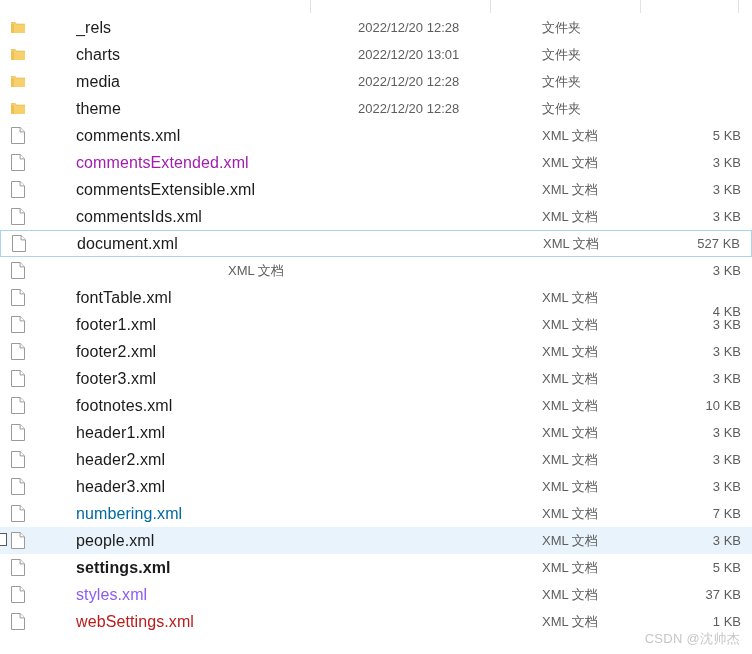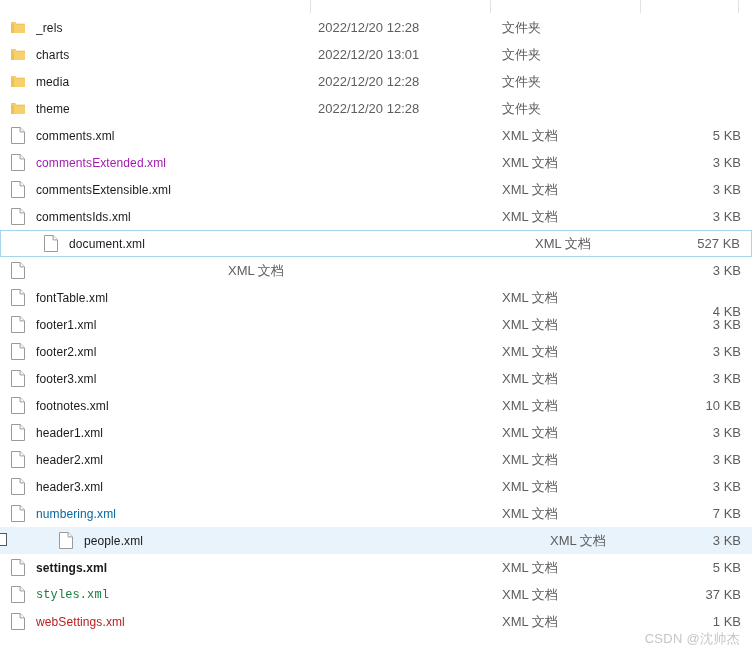--- a/index.html
+++ b/index.html
@@ -48,21 +48,20 @@
     width: 752px;
     box-sizing: border-box;
     display: flex;
     align-items: center;
     background: transparent;
   }
 
   .row.focused {
     border: 1px solid #a8d4f0;
     background: #ffffff;
-    padding-left: 32px;
   }
   .row.hovered {
     background: #e9f3fb;
   }
 
   
   .row-check {
     position: absolute;
     left: -6px;
     top: 6px;
@@ -82,22 +81,23 @@
     align-items: center;
   }
 
   
   .name-cell {
     flex: 0 0 274px;
     width: 274px;
     white-space: nowrap;
     overflow: hidden;
     color: #1b1b1b;
-    font-size: 12px;
+    font-size: 16px;
     letter-spacing: 0.1px;
+    margin-left: 40px;
   }
   .date-cell {
     flex: 0 0 185px;
     width: 185px;
     color: #5d5d5d;
     font-size: 13px;
     padding-left: 8px;
     box-sizing: border-box;
     white-space: nowrap;
   }
@@ -366,21 +366,21 @@
         <svg width="14" height="17" viewBox="0 0 14 17" xmlns="http://www.w3.org/2000/svg">
           <path d="M0.5 0.5h8.6L13.5 4.9v11.6H0.5z" fill="#ffffff" stroke="#9a9a9a" stroke-width="1"></path>
           <path d="M9.1 0.5v4.4h4.4" fill="#ffffff" stroke="#9a9a9a" stroke-width="1"></path>
         </svg>
       </div>
       <div class="name-cell" style="color: #0369a1;">numbering.xml</div>
       <div class="date-cell" style="color: rgb(93, 93, 93);"></div>
       <div class="type-cell" style="color: rgb(93, 93, 93);">XML 文档</div>
       <div class="size-cell" style="color: rgb(93, 93, 93);">7 KB</div>
     </div>
-    <div class="row hovered" style="background: rgb(233, 243, 251); padding-left: 48px;">
+    <div class="row hovered" style="background: rgb(233, 243, 251);">
       <div class="row-check"></div>
       <div class="icon-cell">
         <svg width="14" height="17" viewBox="0 0 14 17" xmlns="http://www.w3.org/2000/svg">
           <path d="M0.5 0.5h8.6L13.5 4.9v11.6H0.5z" fill="#ffffff" stroke="#9a9a9a" stroke-width="1"></path>
           <path d="M9.1 0.5v4.4h4.4" fill="#ffffff" stroke="#9a9a9a" stroke-width="1"></path>
         </svg>
       </div>
       <div class="name-cell" style="color: rgb(27, 27, 27);">people.xml</div>
       <div class="date-cell" style="color: rgb(93, 93, 93);"></div>
       <div class="type-cell" style="color: rgb(93, 93, 93);">XML 文档</div>
@@ -398,21 +398,21 @@
       <div class="type-cell" style="color: rgb(93, 93, 93);">XML 文档</div>
       <div class="size-cell" style="color: rgb(93, 93, 93);">5 KB</div>
     </div>
     <div class="row">
       <div class="icon-cell">
         <svg width="14" height="17" viewBox="0 0 14 17" xmlns="http://www.w3.org/2000/svg">
           <path d="M0.5 0.5h8.6L13.5 4.9v11.6H0.5z" fill="#ffffff" stroke="#9a9a9a" stroke-width="1"></path>
           <path d="M9.1 0.5v4.4h4.4" fill="#ffffff" stroke="#9a9a9a" stroke-width="1"></path>
         </svg>
       </div>
-      <div class="name-cell" style="color: #15803d; font-family: Liberation Mono, monospace;">styles.xml</div>
+      <div class="name-cell" style="color: #8b5cf6;">styles.xml</div>
       <div class="date-cell" style="color: rgb(93, 93, 93);"></div>
       <div class="type-cell" style="color: rgb(93, 93, 93);">XML 文档</div>
       <div class="size-cell" style="color: rgb(93, 93, 93);">37 KB</div>
     </div>
     <div class="row">
       <div class="icon-cell">
         <svg width="14" height="17" viewBox="0 0 14 17" xmlns="http://www.w3.org/2000/svg">
           <path d="M0.5 0.5h8.6L13.5 4.9v11.6H0.5z" fill="#ffffff" stroke="#9a9a9a" stroke-width="1"></path>
           <path d="M9.1 0.5v4.4h4.4" fill="#ffffff" stroke="#9a9a9a" stroke-width="1"></path>
         </svg>

